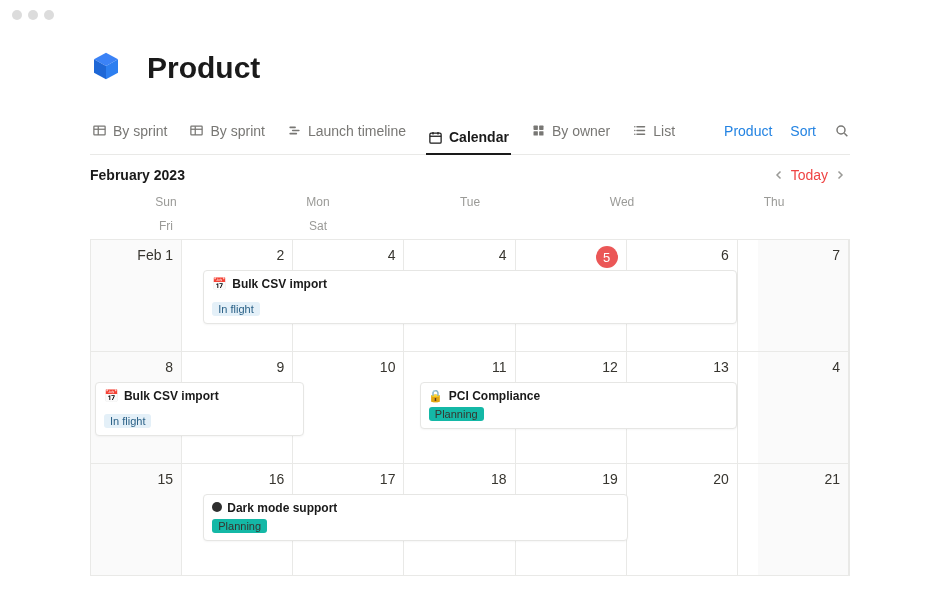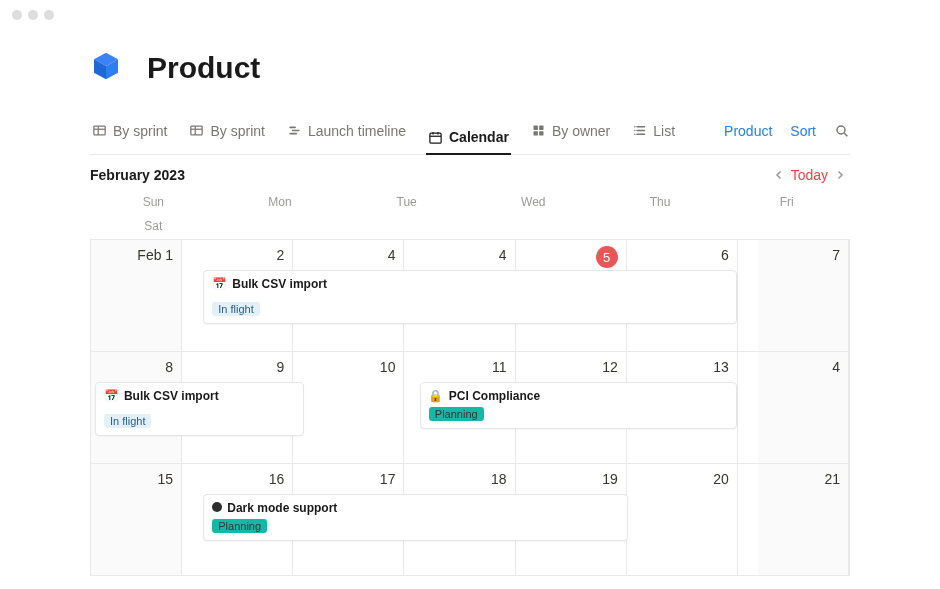--- a/index.html
+++ b/index.html
@@ -111,21 +111,21 @@
       align-items: center;
     }
     .today-link {
       font-size: 14px;
       color: #ef4444;
       cursor: pointer;
       padding: 0 2px;
     }
     .weekday-row {
       display: grid;
-      grid-template-columns: repeat(6, 1fr);
+      grid-template-columns: repeat(5, 1fr);
       text-align: center;
     }
     .weekday {
       font-size: 12px;
       color: #9a9a97;
       padding: 4px 0 6px 0;
     }
     .calendar-grid {
       border-top: 1px solid #e9e9e7;
       border-left: 1px solid #e9e9e7;

